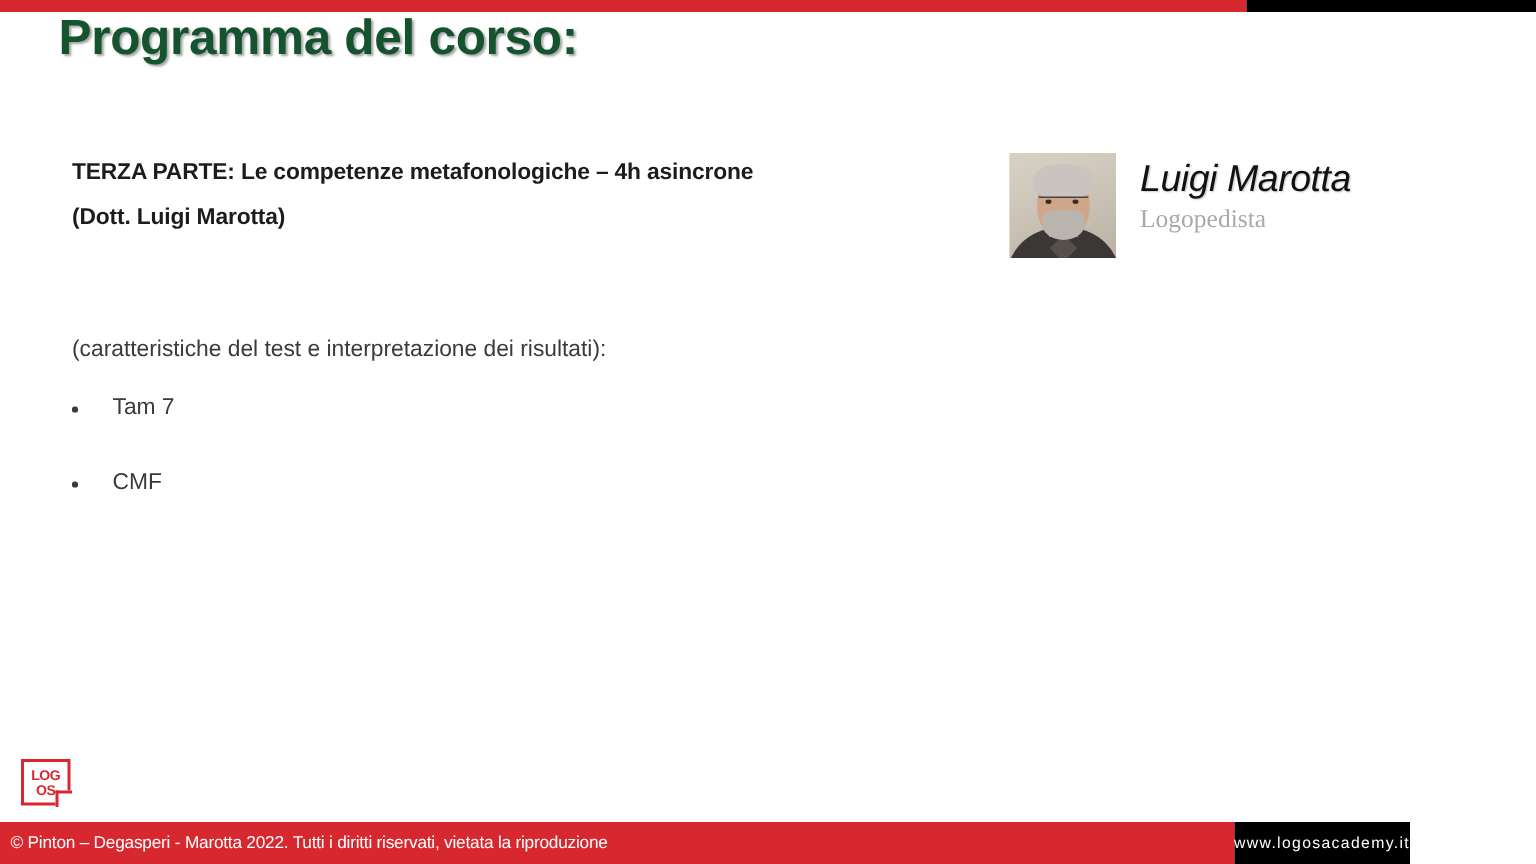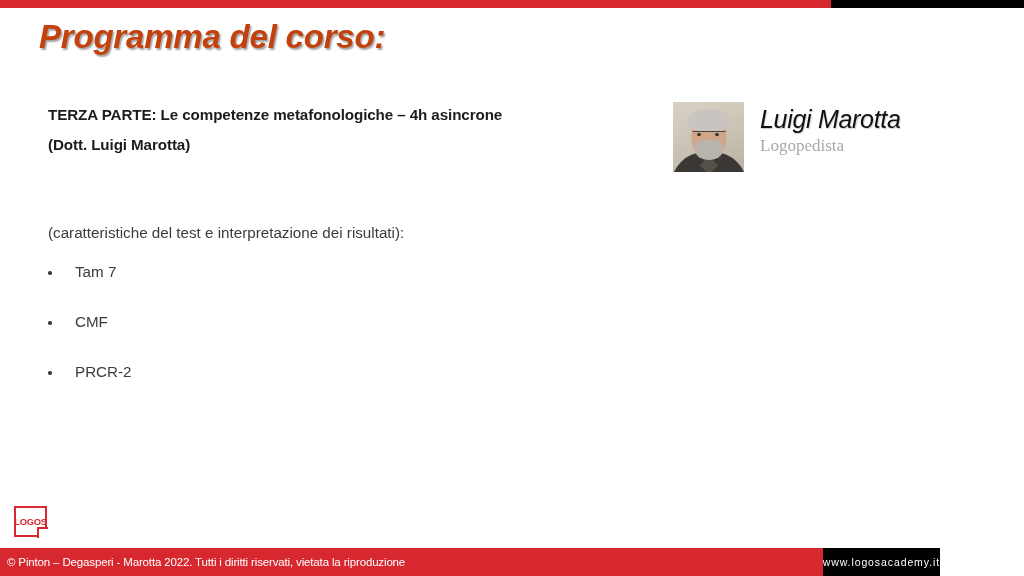--- a/index.html
+++ b/index.html
@@ -31,25 +31,24 @@
   #top-bar-black {
     flex: 1;
     height: 100%;
     background: #000000;
   }
 
   
   #slide-title {
     position: absolute;
     left: 39px;
-    top: 18px;
+    top: 6px;
     font-size: 33px;
     font-weight: bold;
-    font-style: italic;
-    color: #c2410c;
+    color: #14532d;
     letter-spacing: -0.2px;
     text-shadow: 1.5px 1.5px 1.6px rgba(90,90,90,0.55);
     white-space: nowrap;
   }
 
   
   #content-body {
     position: absolute;
     left: 48px;
     top: 100px;
@@ -223,21 +222,21 @@
     height: 11px;
     background: #ffffff;
     border-left: 2.6px solid #d7282f;
     border-top: 2.6px solid #d7282f;
     box-sizing: border-box;
   }
   #brand-logo .logo-text {
     position: absolute;
     inset: 0;
     display: flex;
-    flex-direction: row;
+    flex-direction: column;
     align-items: center;
     justify-content: center;
     line-height: 10px;
   }
   #brand-logo .logo-text span {
     font-size: 9.4px;
     font-weight: bold;
     color: #d7282f;
     letter-spacing: -0.3px;
   }
@@ -304,24 +303,20 @@
   </p>
 
   <ul id="bullet-list">
     <li>
       <span class="bullet-dot"></span>
       <span>Tam 7</span>
     </li>
     <li>
       <span class="bullet-dot"></span>
       <span>CMF</span>
-    </li>
-    <li>
-      <span class="bullet-dot"></span>
-      <span>PRCR-2</span>
     </li>
   </ul>
 </div>
 
 <div id="speaker-card">
   <div id="speaker-photo">
     <div class="bg"></div>
     <div class="shoulders"></div>
     <div class="neck"></div>
     <div class="collar"></div>

